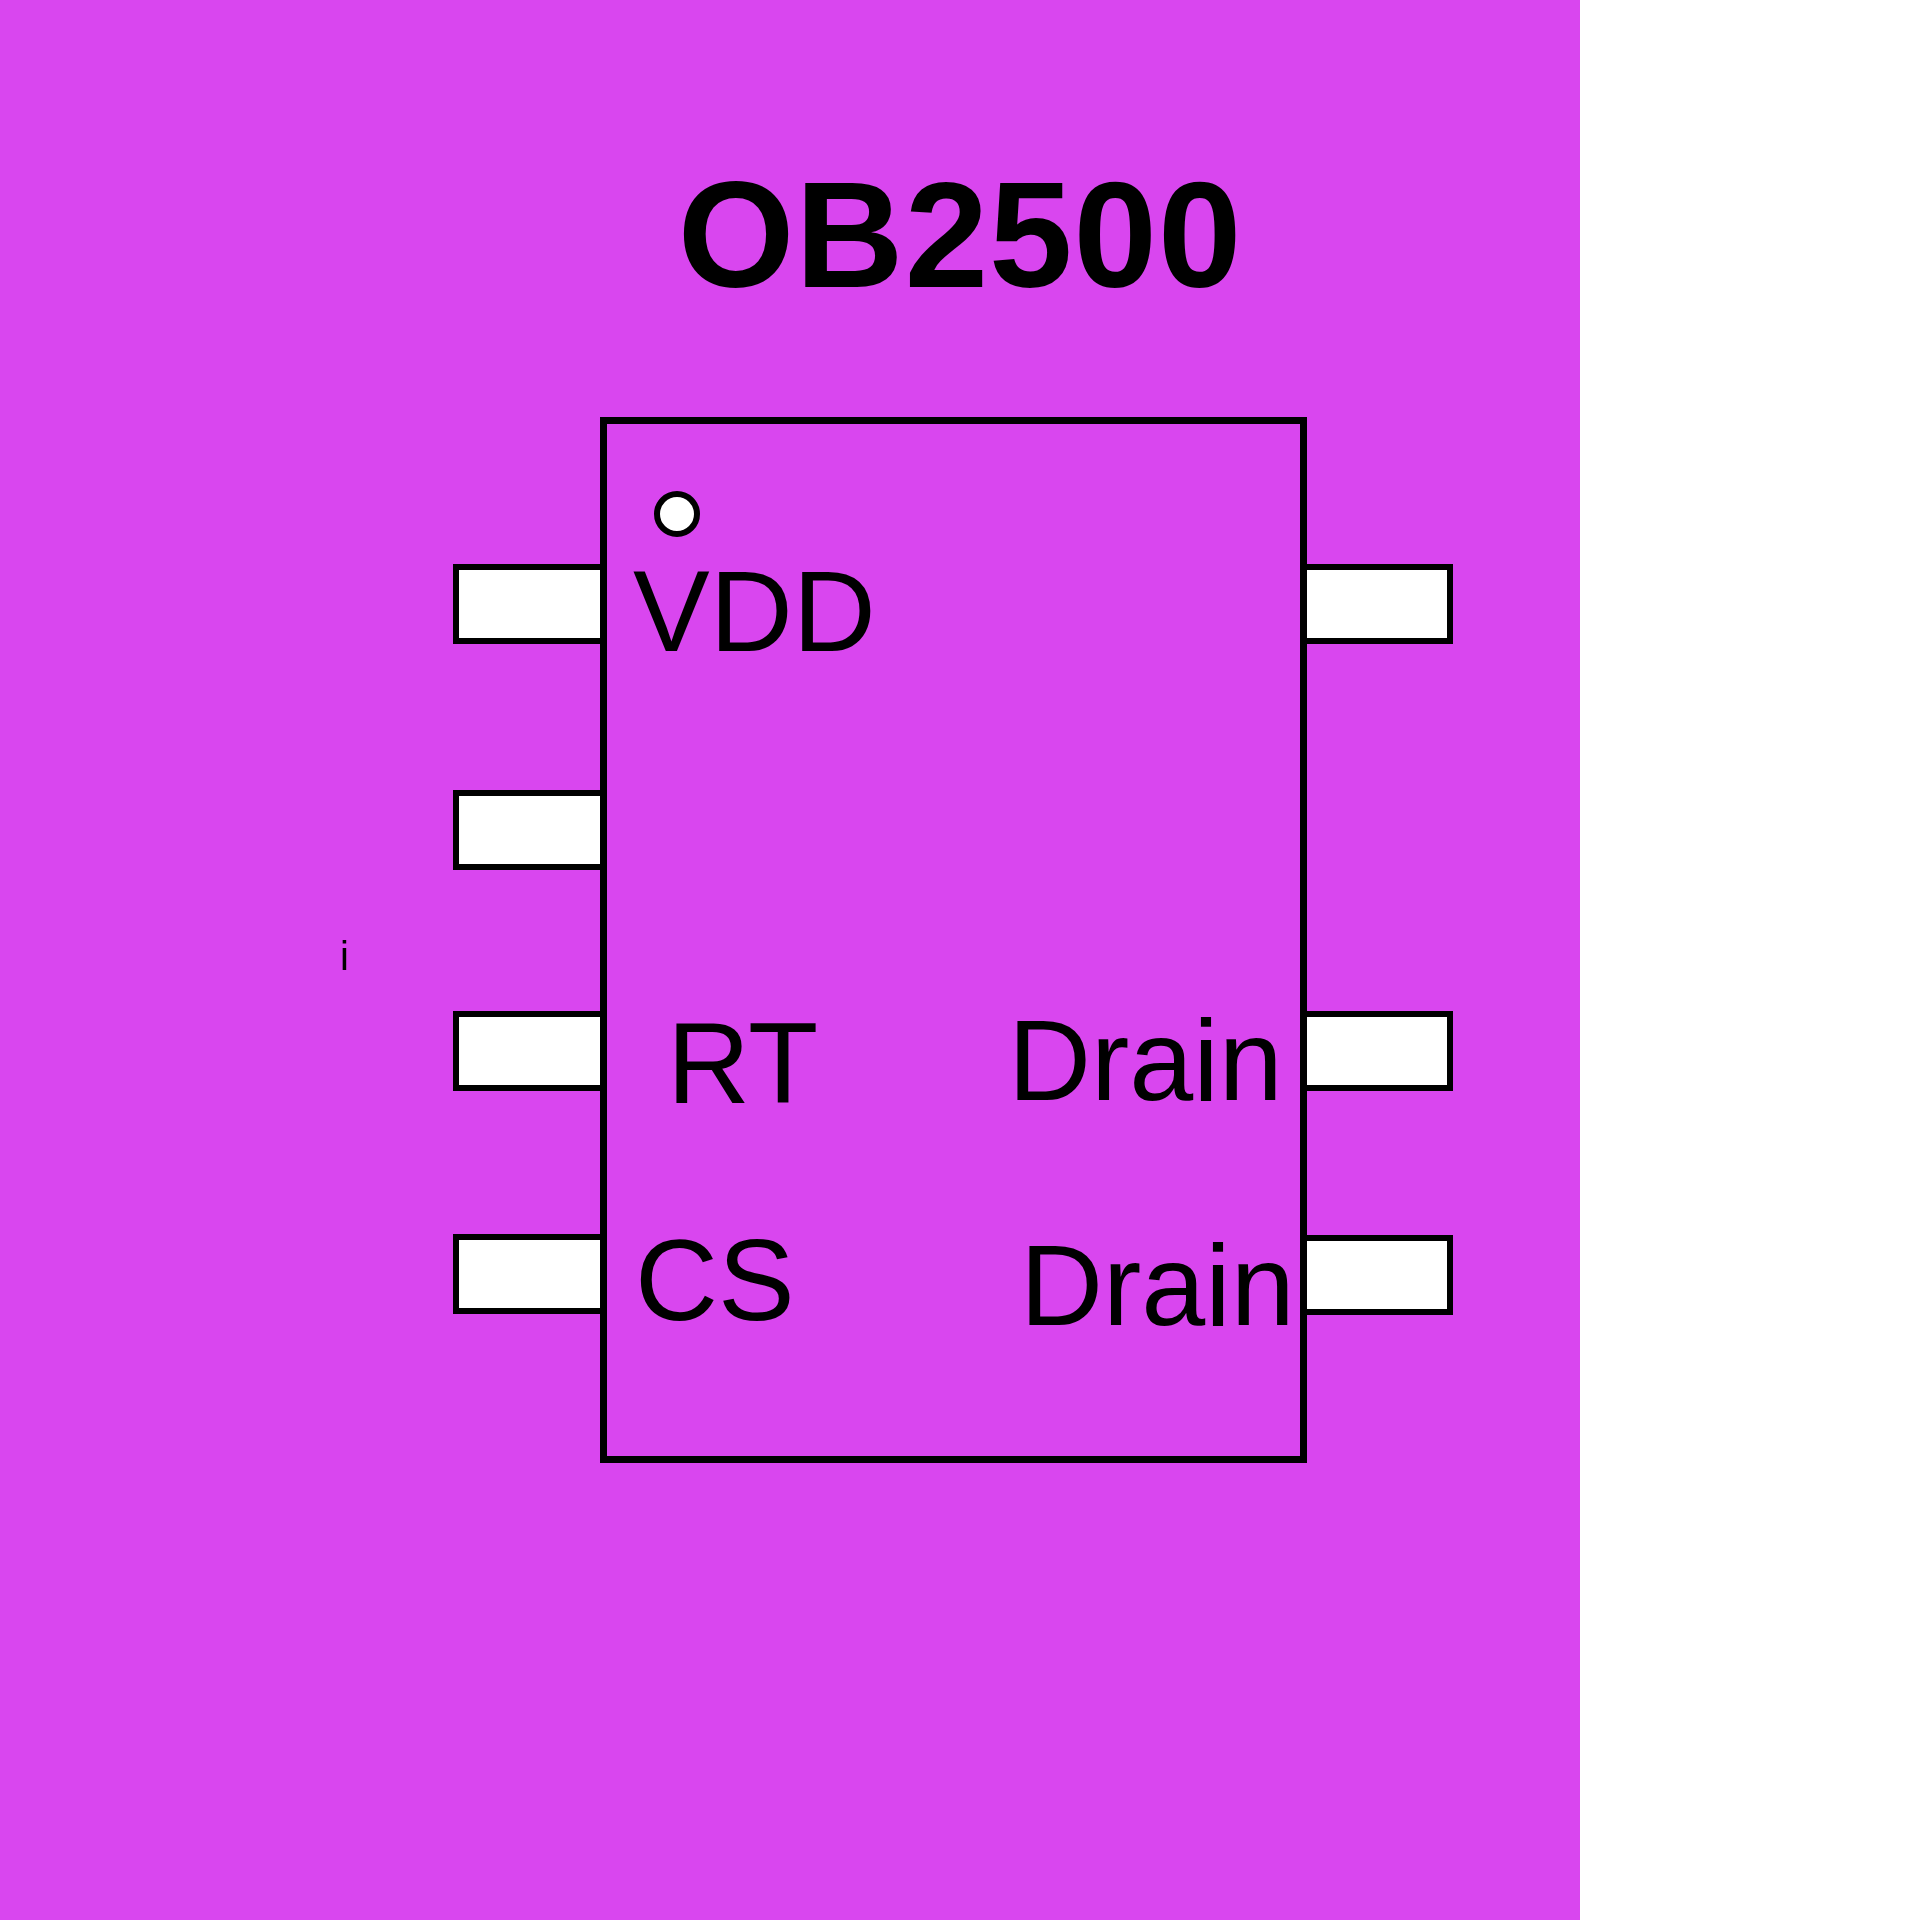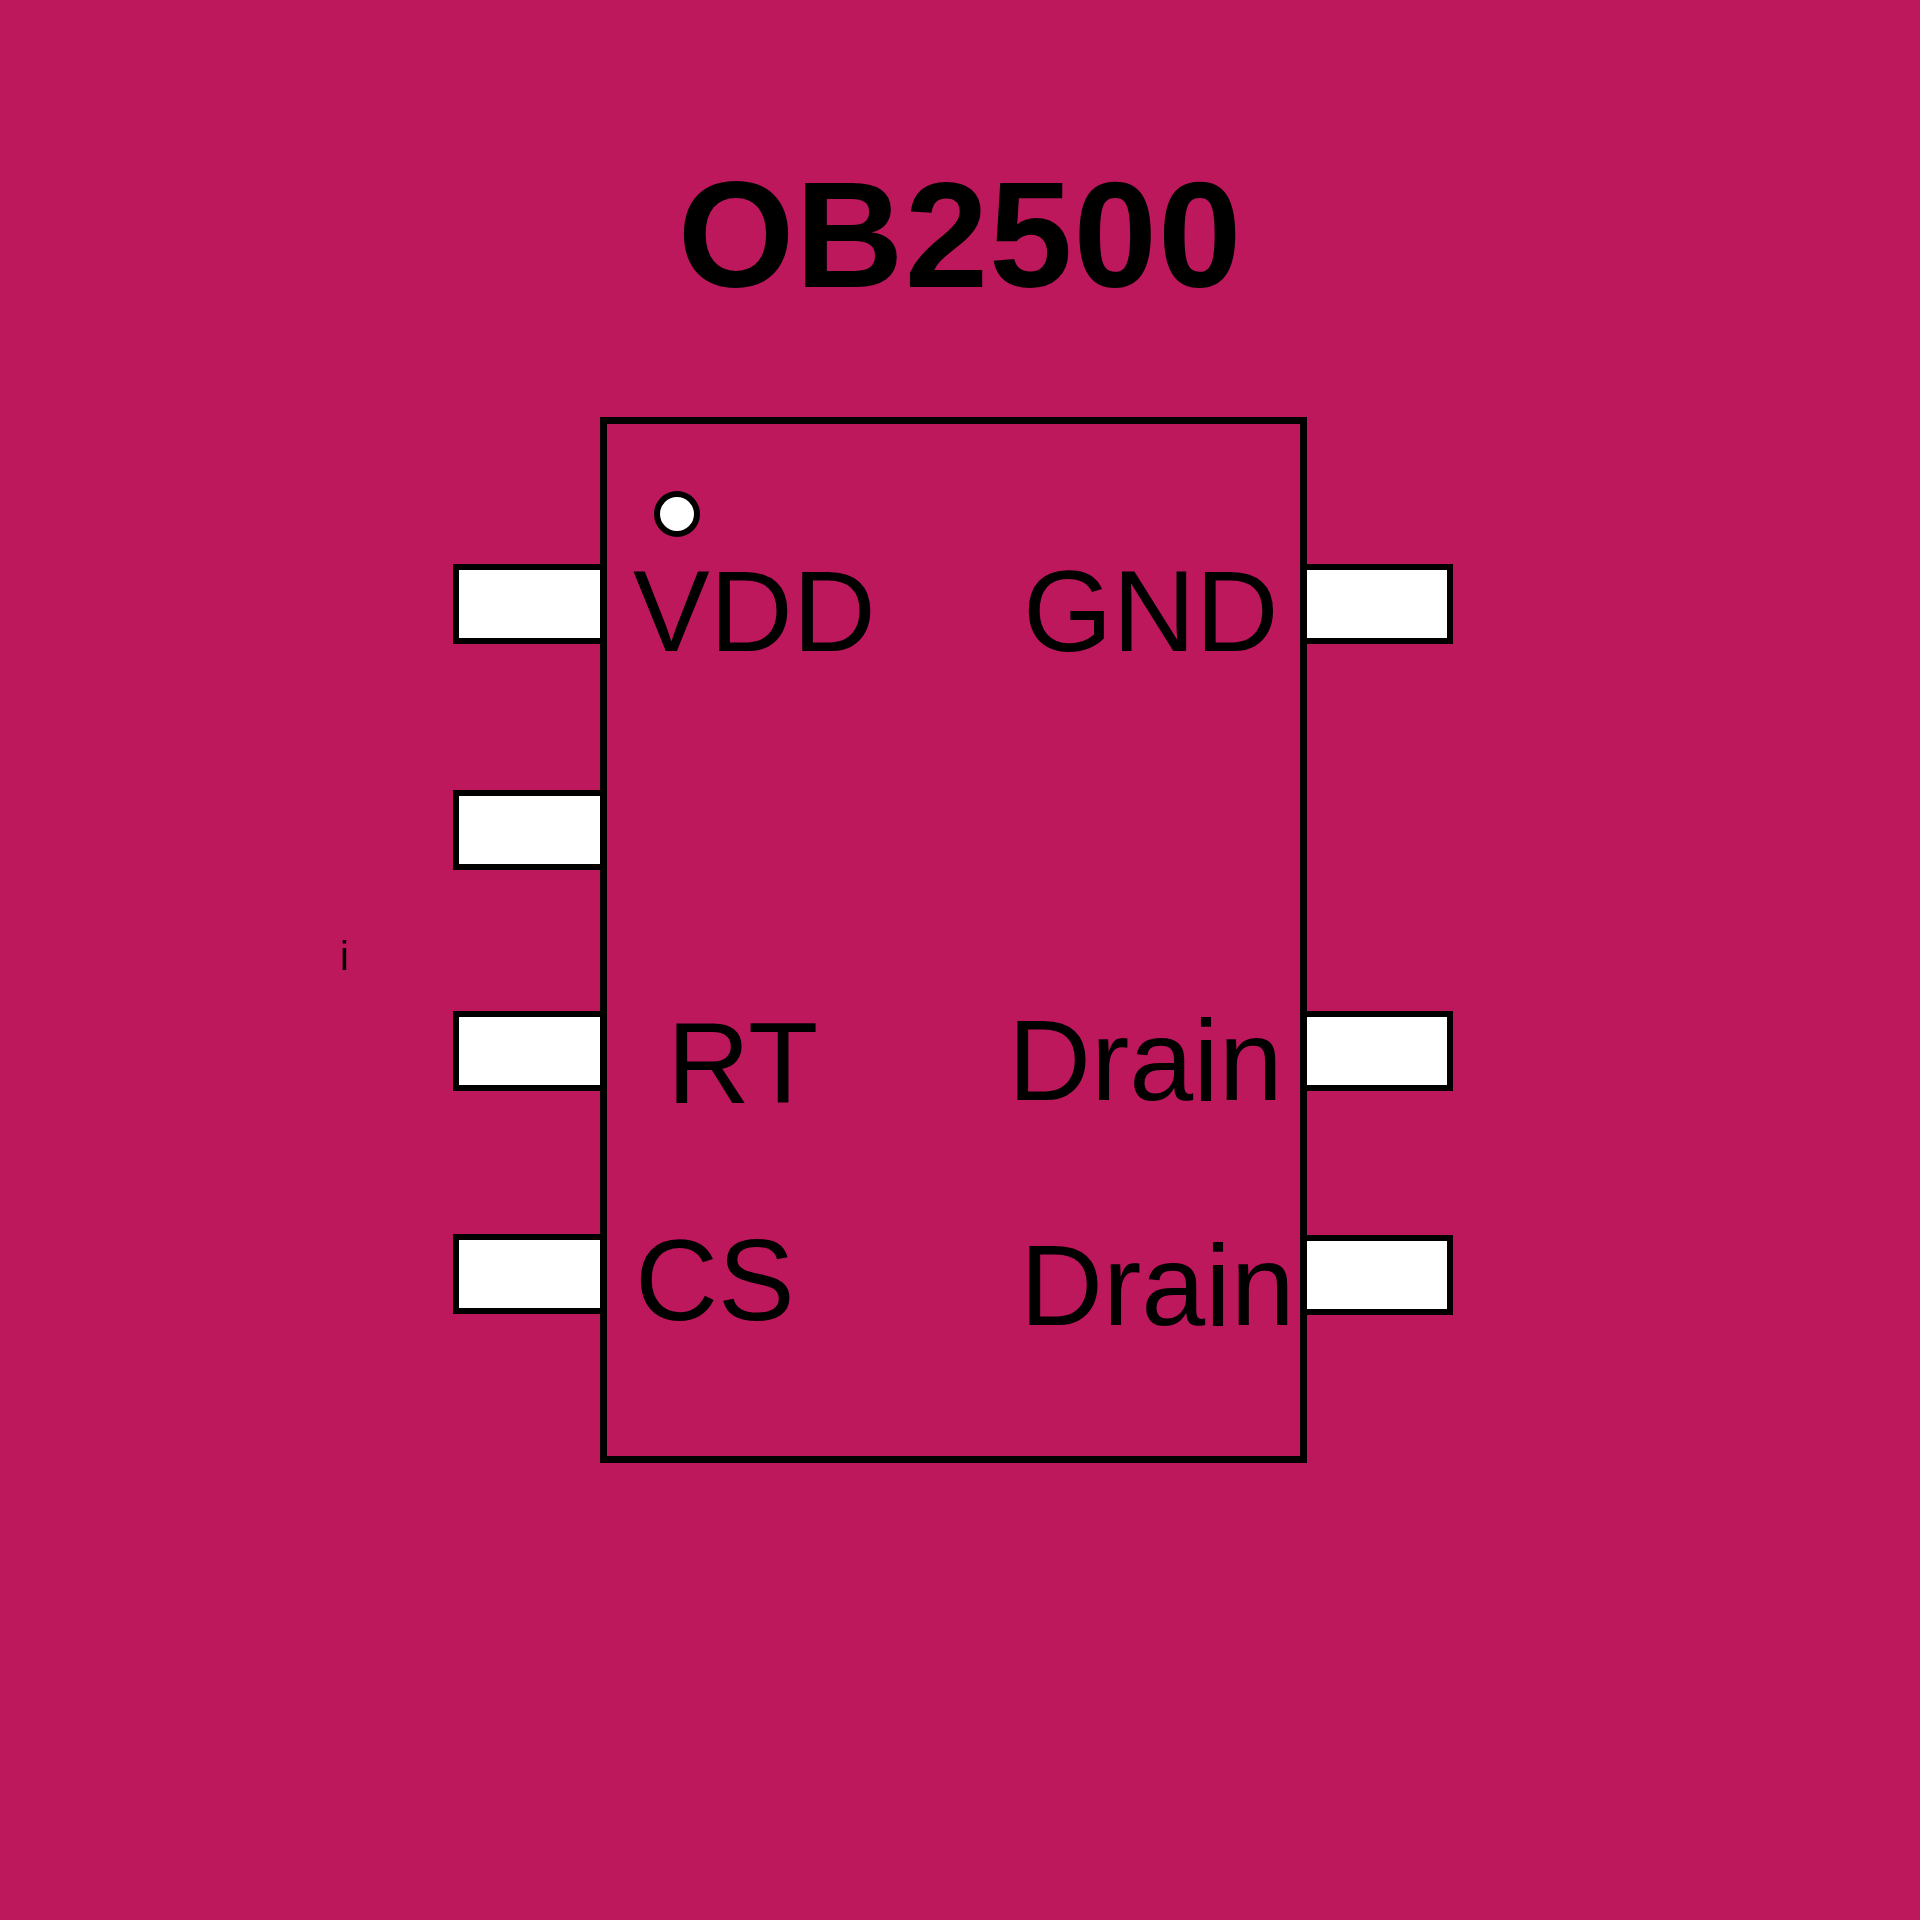--- a/index.html
+++ b/index.html
@@ -2,23 +2,23 @@
 <html><head>
 <meta charset="utf-8">
 <style>
   html, body {
     margin: 0;
     padding: 0;
     background: #ffffff;
   }
   .canvas {
     position: relative;
-    width: 1920px;
+    width: 1580px;
     height: 1920px;
-    background: #be185d;
+    background: #d946ef;
     color: #000000;
     font-family: "Liberation Sans", sans-serif;
     overflow: hidden;
   }
   .title {
     position: absolute;
     top: 160px;
     left: 0;
     width: 1920px;
     text-align: center;
@@ -93,17 +93,16 @@
   <div class="pin-pad right" style="top:1235px"></div>
 
   <div class="chip-body"></div>
 
   <div class="pin1-circle"></div>
 
   <div class="pin-label" style="left:633px;  top:554px">VDD</div>
   <div class="pin-label" style="left:635px;  top:1223px">CS</div>
   <div class="pin-label" style="left:667px;  top:1006px">RT</div>
 
-  <div class="pin-label" style="left:1023px; top:554px">GND</div>
   <div class="pin-label" style="left:1008px; top:1003px">Drain</div>
   <div class="pin-label" style="left:1020px; top:1228px">Drain</div>
 
 </div>
 
 </body></html>

